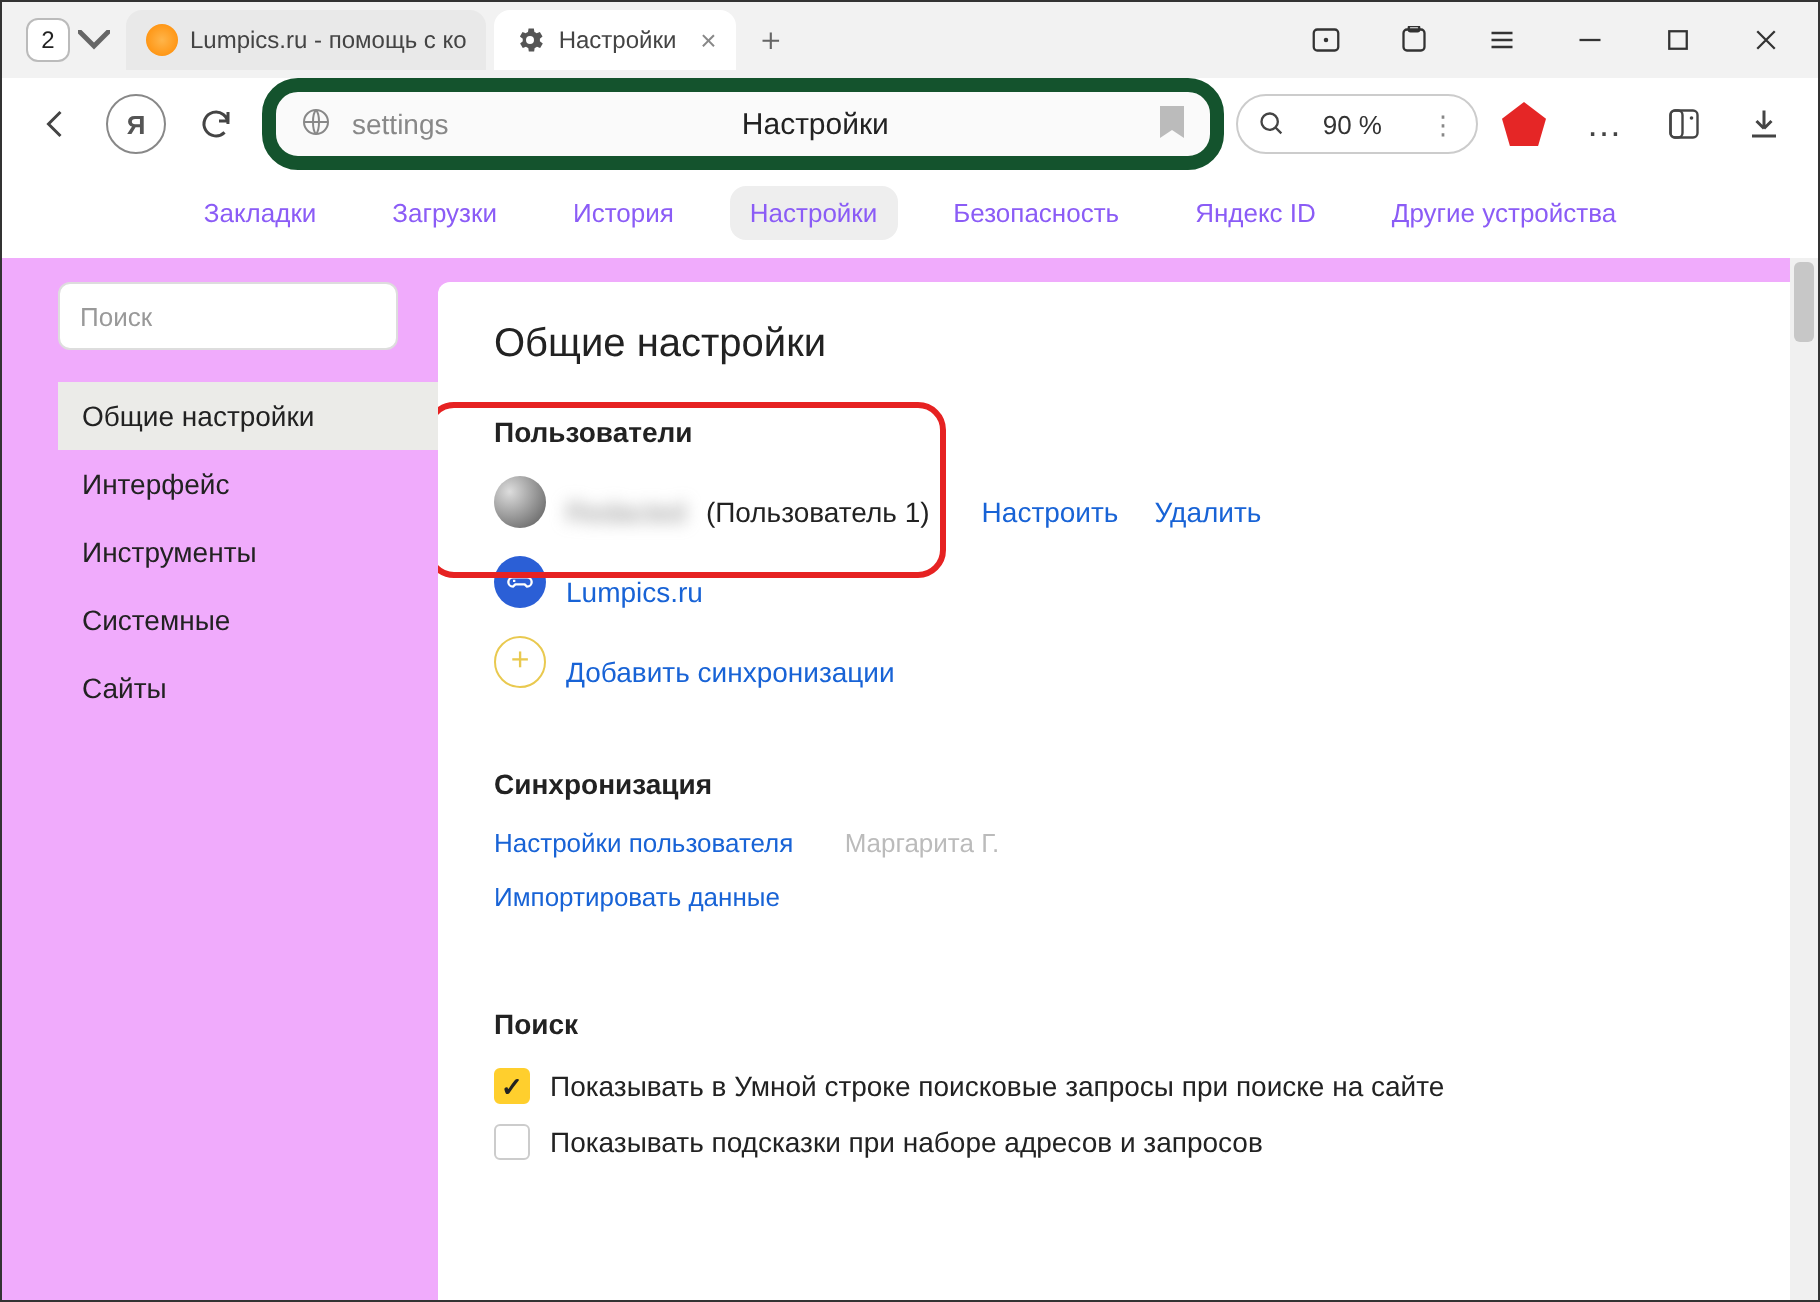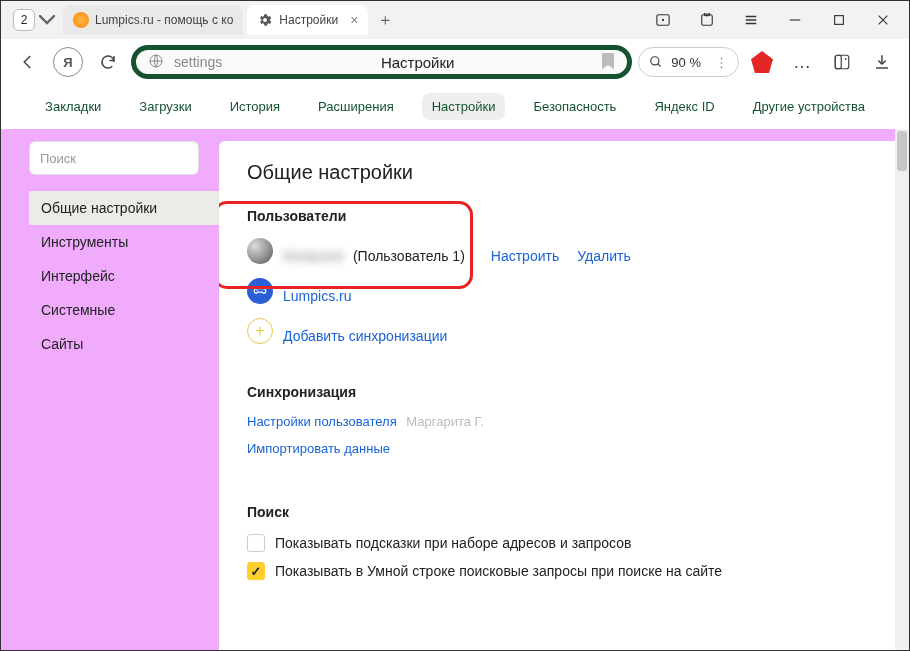--- a/index.html
+++ b/index.html
@@ -84,60 +84,60 @@
 .y-btn {
   width: 30px; height: 30px;
   border: 1.5px solid #888;
   border-radius: 50%;
   display: flex; align-items: center; justify-content: center;
   font-weight: bold;
   color: #555;
 }
 .addrbar {
   flex: 1;
-  height: 34px;
-  border: 5px solid #14532d;
+  height: 46px;
+  border: 7px solid #14532d;
   border-radius: 18px;
   background: #fafafa;
   display: flex;
   align-items: center;
   padding: 0 12px;
   gap: 10px;
 }
 .addrbar .globe { color: #888; }
 .addrbar .url { color: #888; font-size: 14px; width: 140px; }
 .addrbar .title { color: #222; font-size: 15px; flex: 1; text-align: center; margin-left: -80px; }
 .addrbar .bookmark { color: #aaa; }
 .zoom-pill {
   height: 30px;
   border: 1px solid #ccc;
   border-radius: 16px;
   display: flex;
   align-items: center;
   padding: 0 10px;
-  gap: 8px;
+  gap: 18px;
   font-size: 13px;
   color: #333;
 }
 .zoom-pill .dots { color: #888; margin-left: 6px; }
 .ab-red {
   width: 22px; height: 22px;
   background: #e52626;
   border-radius: 4px;
   clip-path: polygon(50% 0, 100% 38%, 82% 100%, 18% 100%, 0 38%);
 }
 
 .tabsrow {
   height: 44px;
   display: flex;
   align-items: center;
   justify-content: center;
   gap: 18px;
   font-size: 13px;
-  color: #14532d;
+  color: #8b5cf6;
   border-bottom: 1px solid transparent;
 }
 .tabsrow .navitem { padding: 6px 10px; border-radius: 8px; }
 .tabsrow .navitem.active { background: #eee; }
 
 .content-wrap {
   display: flex;
   height: calc(651px - 38px - 46px - 44px);
   background: #f0abfc;
   position: relative;
@@ -363,36 +363,35 @@
     <svg viewBox="0 0 24 24">
         <path fill="none" stroke="#444" stroke-width="2" d="M12 3v12m0 0l-5-5m5 5l5-5M4 20h16"></path>
       </svg>
   </div>
 </div>
 
 <div class="tabsrow">
   <span class="navitem">Закладки</span>
   <span class="navitem">Загрузки</span>
   <span class="navitem">История</span>
-  <span class="navitem">Расширения</span>
   <span class="navitem active">Настройки</span>
   <span class="navitem">Безопасность</span>
   <span class="navitem">Яндекс ID</span>
   <span class="navitem">Другие устройства</span>
 </div>
 
 <div class="content-wrap">
 
   <div class="sidebar">
     <div class="search-box">
       <span>Поиск</span>
     </div>
     <div class="side-item active">Общие настройки</div>
+    <div class="side-item">Интерфейс</div>
     <div class="side-item">Инструменты</div>
-    <div class="side-item">Интерфейс</div>
     <div class="side-item">Системные</div>
     <div class="side-item">Сайты</div>
   </div>
 
   <div class="mainpanel">
     <h1>Общие настройки</h1>
 
     <div class="section-h">Пользователи</div>
 
     <div class="user-row">
@@ -417,35 +416,35 @@
       <div class="plus-circ">+</div>
       <span class="link">Добавить синхронизации</span>
     </div>
 
     <div class="highlight-box" style="left:-6px; top:60px; width:260px; height:88px;"></div>
 
     <div style="height:26px;"></div>
     <div class="section-h">Синхронизация</div>
     <div style="margin-bottom:12px;">
       <span class="link">Настройки пользователя</span>
-      <span class="muted" style="margin-left:6px;">Маргарита Г.</span>
+      <span class="muted" style="margin-left:22px;">Маргарита Г.</span>
     </div>
     <div style="margin-bottom:30px;">
       <span class="link">Импортировать данные</span>
     </div>
 
     <div style="height:18px;"></div>
     <div class="section-h">Поиск</div>
     <div class="checkbox-row">
+      <div class="cb checked"></div>
+      <span>Показывать в Умной строке поисковые запросы при поиске на сайте</span>
+    </div>
+    <div class="checkbox-row">
       <div class="cb"></div>
       <span>Показывать подсказки при наборе адресов и запросов</span>
-    </div>
-    <div class="checkbox-row">
-      <div class="cb checked"></div>
-      <span>Показывать в Умной строке поисковые запросы при поиске на сайте</span>
     </div>
   </div>
 
 </div>
 
 <div class="scrollbar-v">
   <div class="thumb"></div>
 </div>
 
 </body></html>

